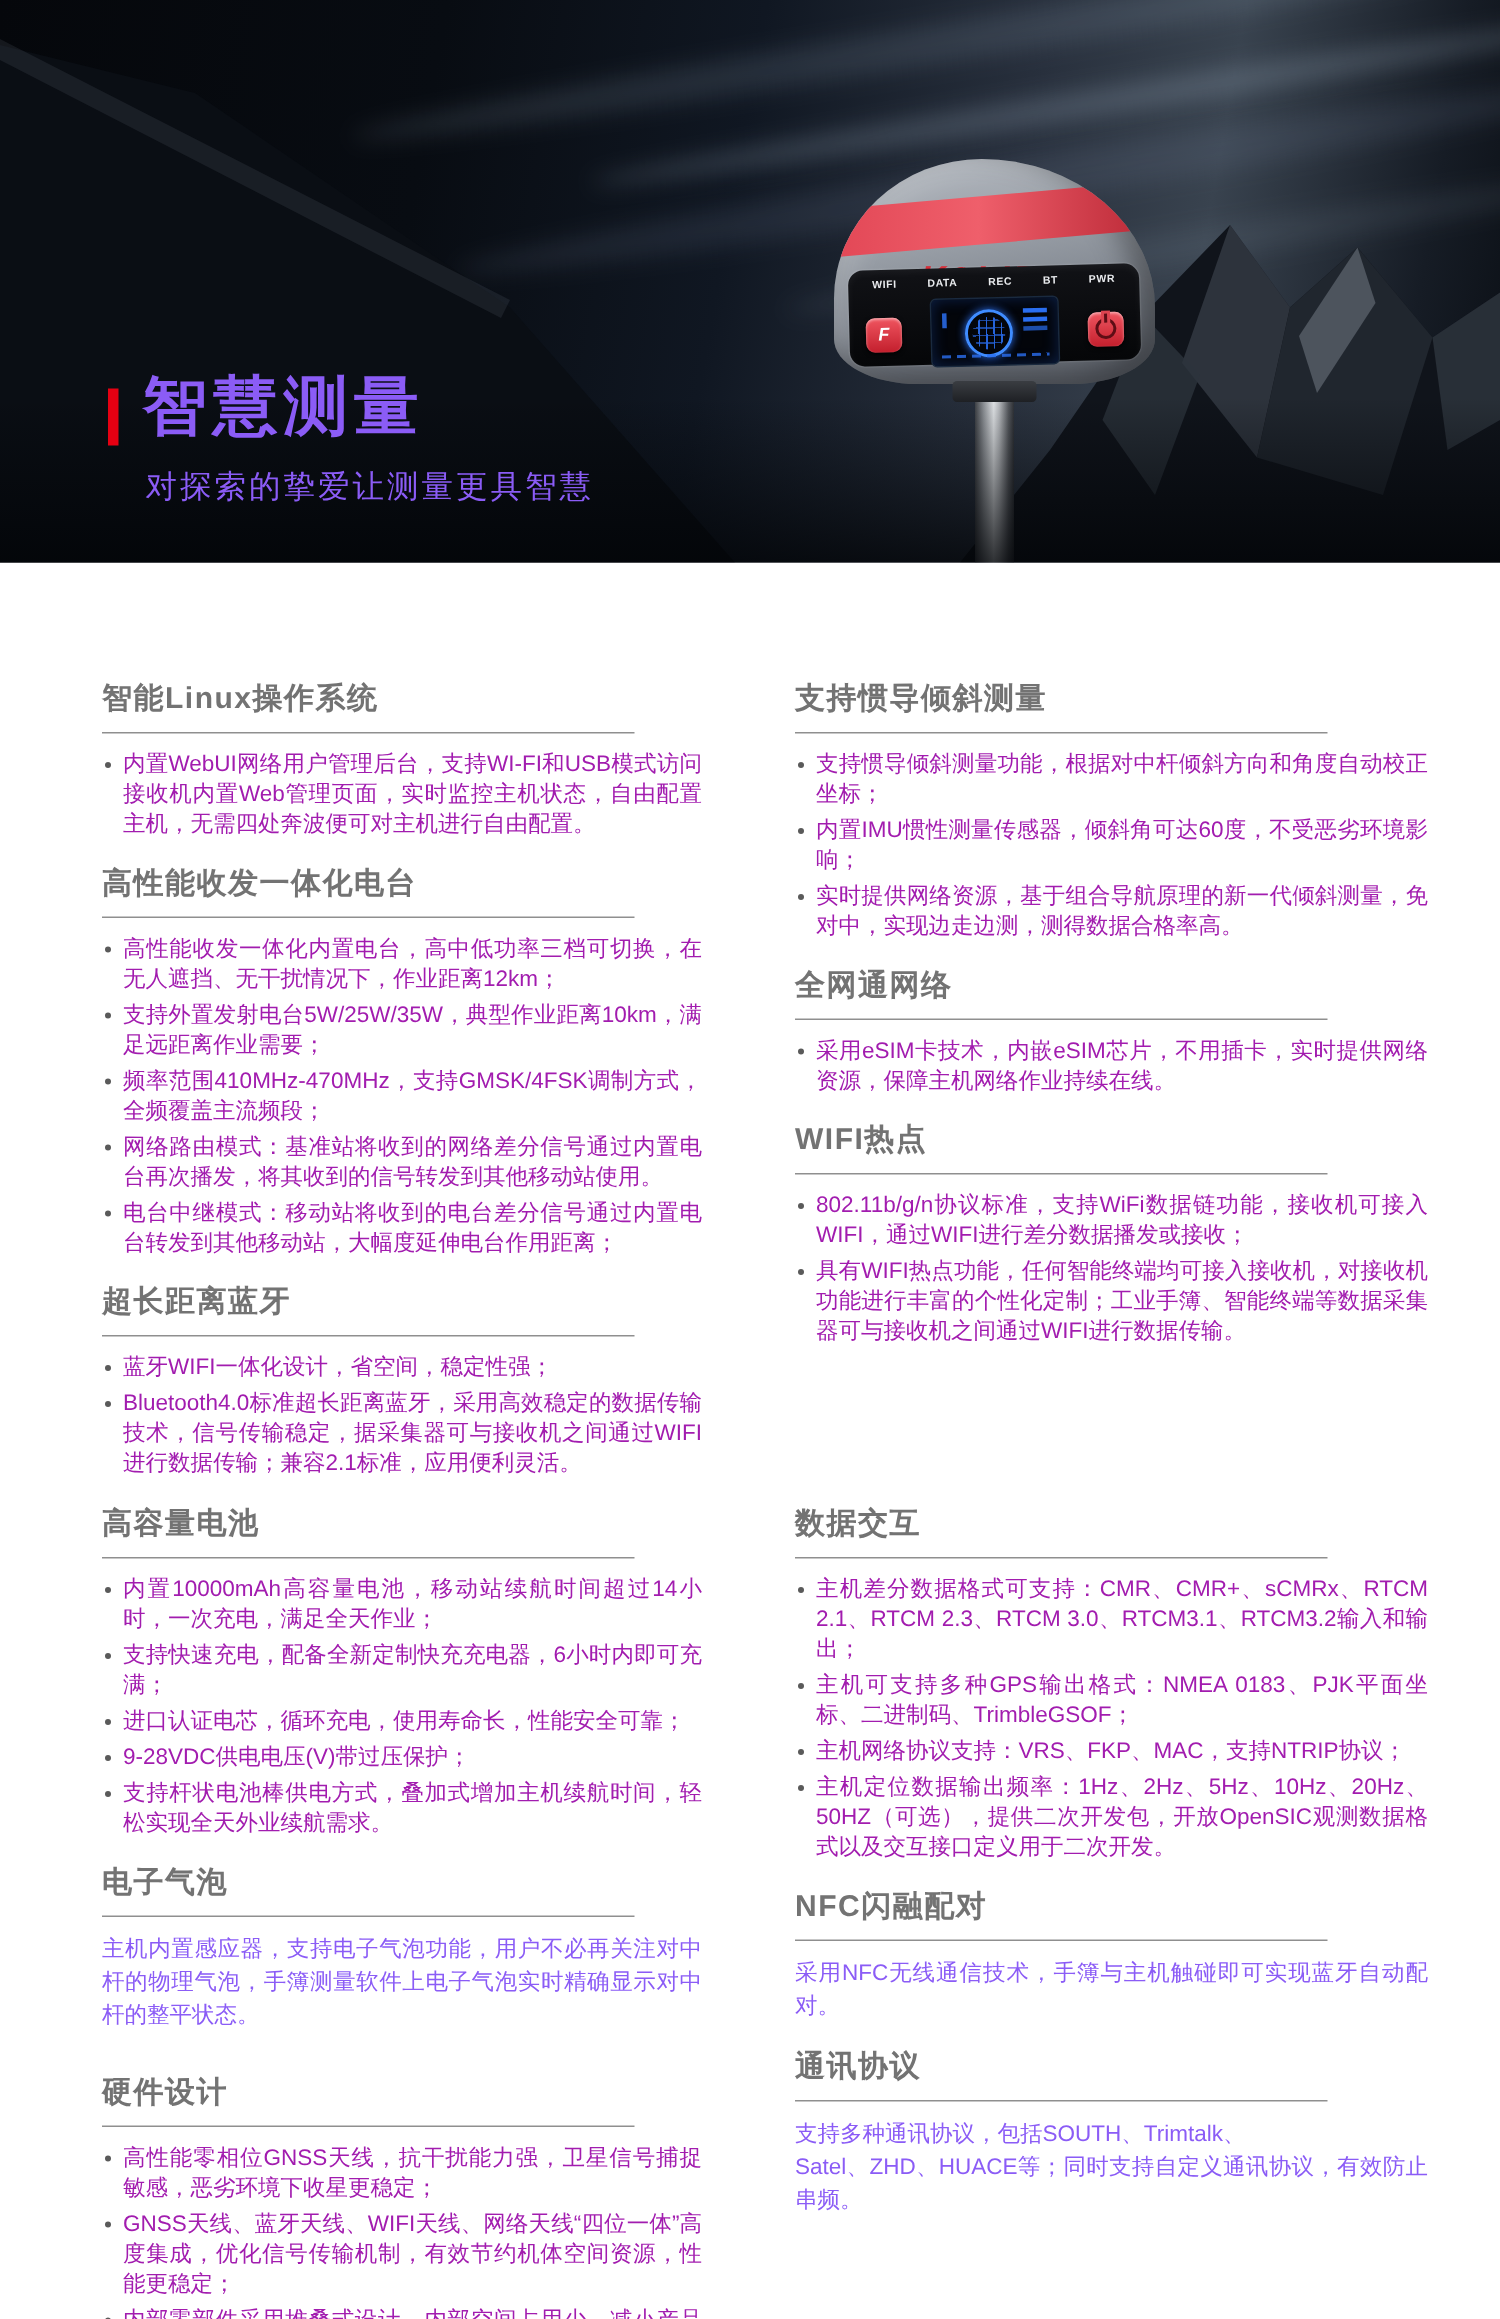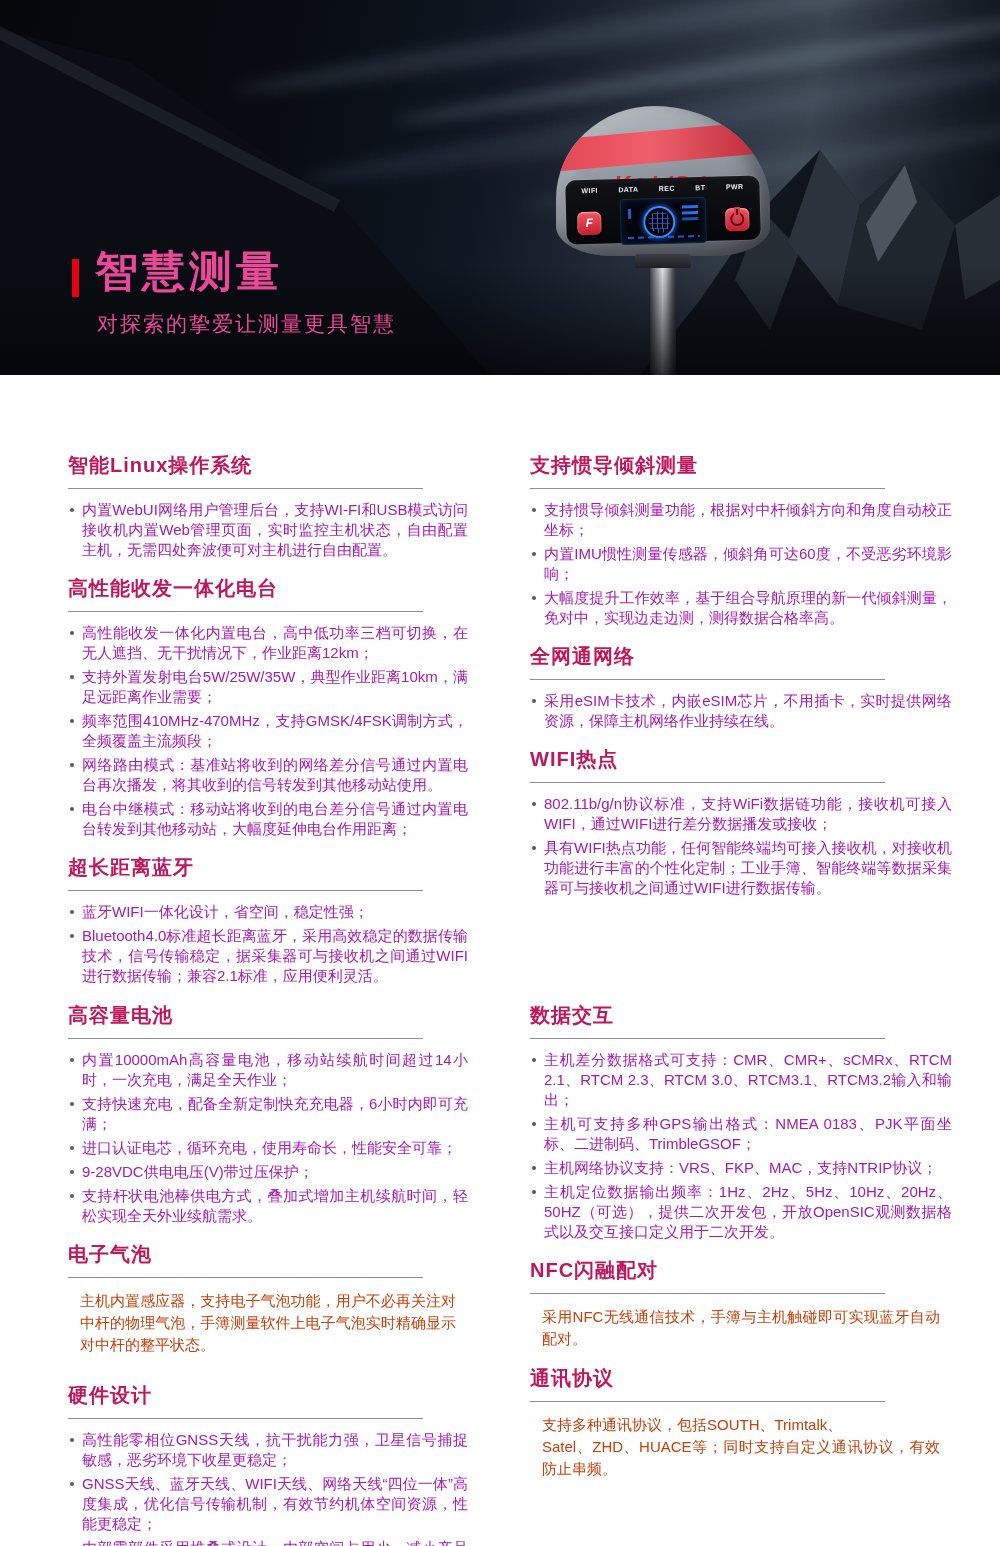--- a/index.html
+++ b/index.html
@@ -61,40 +61,40 @@
   .oled .m1{position:absolute;right:7px;top:7px;width:16px;height:3px;background:#2a6ef0;box-shadow:0 6px 0 #2a6ef0,0 12px 0 rgba(42,110,240,.7);}
   .oled .m2{position:absolute;left:7px;top:9px;width:3px;height:10px;background:#2a6ef0;opacity:.85;}
   .oled .bline{position:absolute;left:6px;right:6px;bottom:5px;height:2px;opacity:.8;
     background:repeating-linear-gradient(90deg,#2a6ef0 0 6px,transparent 6px 10px);}
   .collar{position:absolute;left:50%;top:148px;transform:translateX(-50%);width:56px;height:14px;
     background:linear-gradient(180deg,#3a3d42,#1e2024);border-radius:3px;}
   .pole{position:absolute;left:50%;top:162px;transform:translateX(-50%);width:26px;height:107px;
     background:linear-gradient(90deg,#3f4247 0%,#8d9196 22%,#e2e5e8 48%,#b9bcc0 62%,#55585d 86%,#2e3136 100%);}
 
   
-  .hero-title{position:absolute;left:72px;top:248px;color:#ec4899;}
+  .hero-title{position:absolute;left:72px;top:248px;color:#8b5cf6;}
   .accent{position:absolute;left:0;top:11px;width:7px;height:38px;background:#e60012;}
   .hero-title h1{margin:0 0 0 23px;font-size:43px;font-weight:bold;letter-spacing:4px;line-height:1.1;}
   .subtitle{margin:15px 0 0 25px;font-size:21px;letter-spacing:2px;}
 
   
   .row{position:absolute;left:68px;width:884px;display:flex;gap:62px;}
   .row1{top:452px;}
   .row2{top:1002px;}
   .col-l{width:400px;flex:0 0 400px;}
   .col-r{width:422px;flex:0 0 422px;}
   .sec{margin-bottom:15px;}
   .col-l .sec.extra-gap{margin-bottom:26px;}
-  .sec-title{margin:0;font-size:20px;font-weight:bold;color:#be185d;letter-spacing:1px;}
+  .sec-title{margin:0;font-size:20px;font-weight:bold;color:#737373;letter-spacing:1px;}
   .sec-rule{width:355px;height:1px;background:#8f8f8f;margin:9px 0 11px;}
   .bullets{list-style:none;margin:0;padding:0;}
   .bullets li{position:relative;padding-left:14px;margin-bottom:4px;font-size:15px;line-height:20px;
     color:#a21caf;text-align:justify;text-justify:inter-ideograph;}
   .bullets li::before{content:"";position:absolute;left:2px;top:8px;width:4px;height:4px;border-radius:50%;background:#5a5a5a;}
-  .para{margin:12px;font-size:15px;line-height:22px;color:#c2410c;text-align:justify;
+  .para{margin:0;font-size:15px;line-height:22px;color:#8b5cf6;text-align:justify;
     text-justify:inter-ideograph;white-space:pre-line;}
 </style>
 </head>
 <body>
 
 <div class="hero">
   <div class="sky"></div>
   <div class="streak s1"></div>
   <div class="streak s2"></div>
   <div class="streak s3"></div>
@@ -181,21 +181,21 @@
         </ul>
       </section>
     </div>
   <div class="col-r" id="row1-right">
       <section class="sec">
         <h3 class="sec-title">支持惯导倾斜测量</h3>
         <div class="sec-rule"></div>
         <ul class="bullets">
           <li>支持惯导倾斜测量功能，根据对中杆倾斜方向和角度自动校正坐标；</li>
           <li>内置IMU惯性测量传感器，倾斜角可达60度，不受恶劣环境影响；</li>
-          <li>大幅度提升工作效率，基于组合导航原理的新一代倾斜测量，免对中，实现边走边测，测得数据合格率高。</li>
+          <li>实时提供网络资源，基于组合导航原理的新一代倾斜测量，免对中，实现边走边测，测得数据合格率高。</li>
         </ul>
       </section>
       <section class="sec">
         <h3 class="sec-title">全网通网络</h3>
         <div class="sec-rule"></div>
         <ul class="bullets">
           <li>采用eSIM卡技术，内嵌eSIM芯片，不用插卡，实时提供网络资源，保障主机网络作业持续在线。</li>
         </ul>
       </section>
       <section class="sec">

